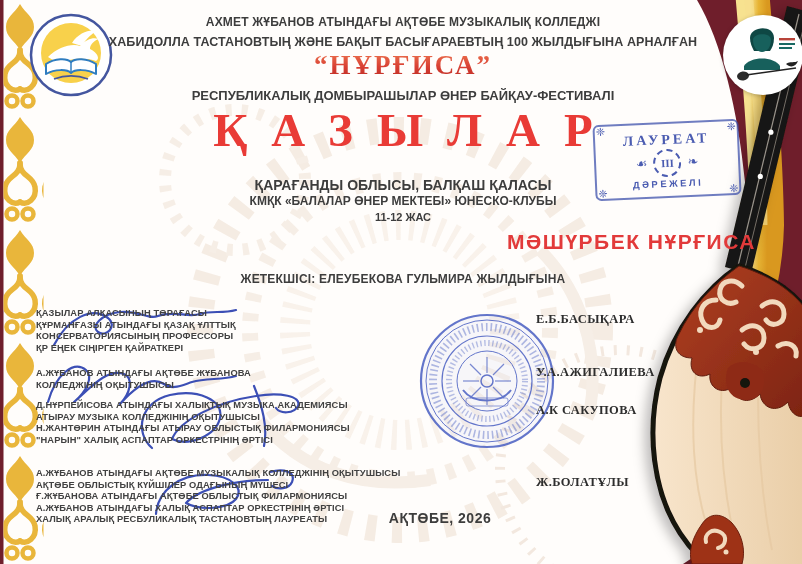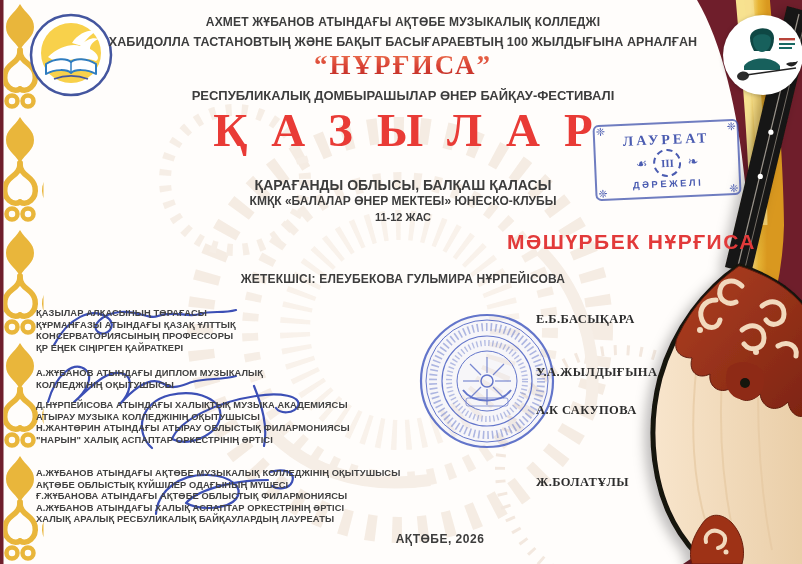--- a/index.html
+++ b/index.html
@@ -23,22 +23,22 @@
   .festtype{top:88px;font-size:13px;}
   .dtitle{
     top:103px;font-family:"Liberation Serif",serif;font-size:47px;color:#e93b36;
     letter-spacing:24px;text-indent:24px;font-weight:bold;
   }
   .locline{top:177px;font-size:14px;}
   .schline{top:194px;font-size:12px;}
   .ageline{top:211px;font-size:11px;}
   .recip{top:230px;font-size:21px;color:#e23a3a;letter-spacing:1.5px;text-align:right;}
   .superv{top:272px;font-size:12px;letter-spacing:.2px;}
-  .footerline{position:absolute;left:90px;width:700px;top:532px;text-align:center;
-    font-weight:bold;font-size:12px;color:#3d3d3d;letter-spacing:.5px;z-index:6;}
+  .footerline{position:absolute;left:90px;width:700px;top:510px;text-align:center;
+    font-weight:bold;font-size:14px;color:#3d3d3d;letter-spacing:.5px;z-index:6;}
   
   .jury-block{position:absolute;left:36px;z-index:6;font-weight:bold;font-size:9.3px;
     line-height:11.6px;color:#414141;letter-spacing:.1px;white-space:nowrap;}
   #jb1{top:308px}#jb2{top:368px}#jb3{top:400px}#jb4{top:468px}
   .jury-name{position:absolute;left:536px;z-index:6;font-family:"Liberation Serif",serif;
     font-weight:bold;font-size:12.5px;color:#2e2e2e;letter-spacing:.4px;white-space:nowrap;}
   #jn1{top:312px}#jn2{top:365px}#jn3{top:403px}#jn4{top:475px}
   
   .laureate{
     position:absolute;left:594px;top:122px;width:146px;height:76px;z-index:6;
@@ -245,47 +245,47 @@
   <div class="center-col">
     <div class="cline inst">АХМЕТ ЖҰБАНОВ АТЫНДАҒЫ АҚТӨБЕ МУЗЫКАЛЫҚ КОЛЛЕДЖІ</div>
     <div class="cline dedic">ХАБИДОЛЛА ТАСТАНОВТЫҢ ЖӘНЕ БАҚЫТ БАСЫҒАРАЕВТЫҢ 100 ЖЫЛДЫҒЫНА АРНАЛҒАН</div>
     <div class="cline festname">“НҰРҒИСА”</div>
     <div class="cline festtype">РЕСПУБЛИКАЛЫҚ ДОМБЫРАШЫЛАР ӨНЕР БАЙҚАУ-ФЕСТИВАЛІ</div>
     <div class="cline dtitle">ҚАЗЫЛАР</div>
     <div class="cline locline">ҚАРАҒАНДЫ ОБЛЫСЫ, БАЛҚАШ ҚАЛАСЫ</div>
     <div class="cline schline">КМҚК «БАЛАЛАР ӨНЕР МЕКТЕБІ»  ЮНЕСКО-КЛУБЫ</div>
     <div class="cline ageline">11-12 ЖАС</div>
     <div class="cline recip">МӘШҮРБЕК НҰРҒИСА</div>
-    <div class="cline superv">ЖЕТЕКШІСІ: ЕЛЕУБЕКОВА ГУЛЬМИРА НҰРПЕЙІСОВА</div>
+    <div class="cline superv">ЖЕТЕКШІСІ: ЕЛЕУБЕКОВА ГУЛЬМИРА ЖЫЛДЫҒЫНА</div>
   </div>
 
   <div class="jury-block" id="jb1">
     <div>ҚАЗЫЛАР АЛҚАСЫНЫҢ ТӨРАҒАСЫ</div>
     <div>ҚҰРМАНҒАЗЫ АТЫНДАҒЫ ҚАЗАҚ ҰЛТТЫҚ</div>
     <div>КОНСЕРВАТОРИЯСЫНЫҢ ПРОФЕССОРЫ</div>
     <div>ҚР ЕҢЕК СІҢІРГЕН ҚАЙРАТКЕРІ</div>
   </div>
   <div class="jury-block" id="jb2">
-    <div>А.ЖҰБАНОВ АТЫНДАҒЫ ДИПЛОМ МУЗЫКАЛЫҚ</div>
+    <div>А.ЖҰБАНОВ АТЫНДАҒЫ АҚТӨБЕ ЖҰБАНОВА</div>
     <div>КОЛЛЕДЖІНІҢ ОҚЫТУШЫСЫ</div>
   </div>
   <div class="jury-block" id="jb3">
     <div>Д.НҰРПЕЙІСОВА АТЫНДАҒЫ ХАЛЫҚТЫҚ МУЗЫКА АКАДЕМИЯСЫ</div>
     <div>АТЫРАУ МУЗЫКА КОЛЛЕДЖІНІҢ ОҚЫТУШЫСЫ</div>
     <div>Н.ЖАНТӨРИН АТЫНДАҒЫ АТЫРАУ ОБЛЫСТЫҚ ФИЛАРМОНИЯСЫ</div>
     <div>"НАРЫН" ХАЛЫҚ АСПАПТАР ОРКЕСТРІНІҢ ӘРТІСІ</div>
   </div>
   <div class="jury-block" id="jb4">
     <div>А.ЖҰБАНОВ АТЫНДАҒЫ АҚТӨБЕ МУЗЫКАЛЫҚ КОЛЛЕДЖІНІҢ ОҚЫТУШЫСЫ</div>
     <div>АҚТӨБЕ ОБЛЫСТЫҚ КҮЙШІЛЕР ОДАҒЫНЫҢ МҮШЕСІ</div>
     <div>Ғ.ЖҰБАНОВА АТЫНДАҒЫ АҚТӨБЕ ОБЛЫСТЫҚ ФИЛАРМОНИЯСЫ</div>
     <div>А.ЖҰБАНОВ АТЫНДАҒЫ ХАЛЫҚ АСПАПТАР ОРКЕСТРІНІҢ ӘРТІСІ</div>
-    <div>ХАЛЫҚ АРАЛЫҚ РЕСБУЛИКАЛЫҚ БАЙҚАУЛАРДЫҢ ЛАУРЕАТЫ</div>
+    <div>ХАЛЫҚ АРАЛЫҚ РЕСБУЛИКАЛЫҚ ТАСТАНОВТЫҢ ЛАУРЕАТЫ</div>
   </div>
 
   <div class="jury-name" id="jn1">Е.Б.БАСЫҚАРА</div>
-  <div class="jury-name" id="jn2">У.А.ЖЫЛДЫҒЫНА</div>
+  <div class="jury-name" id="jn2">У.А.АЖИГАЛИЕВА</div>
   <div class="jury-name" id="jn3">А.К САКУПОВА</div>
   <div class="jury-name" id="jn4">Ж.БОЛАТҰЛЫ</div>
 
   <div class="footerline">АҚТӨБЕ, 2026</div>
 
 </div>
 
 </body></html>

